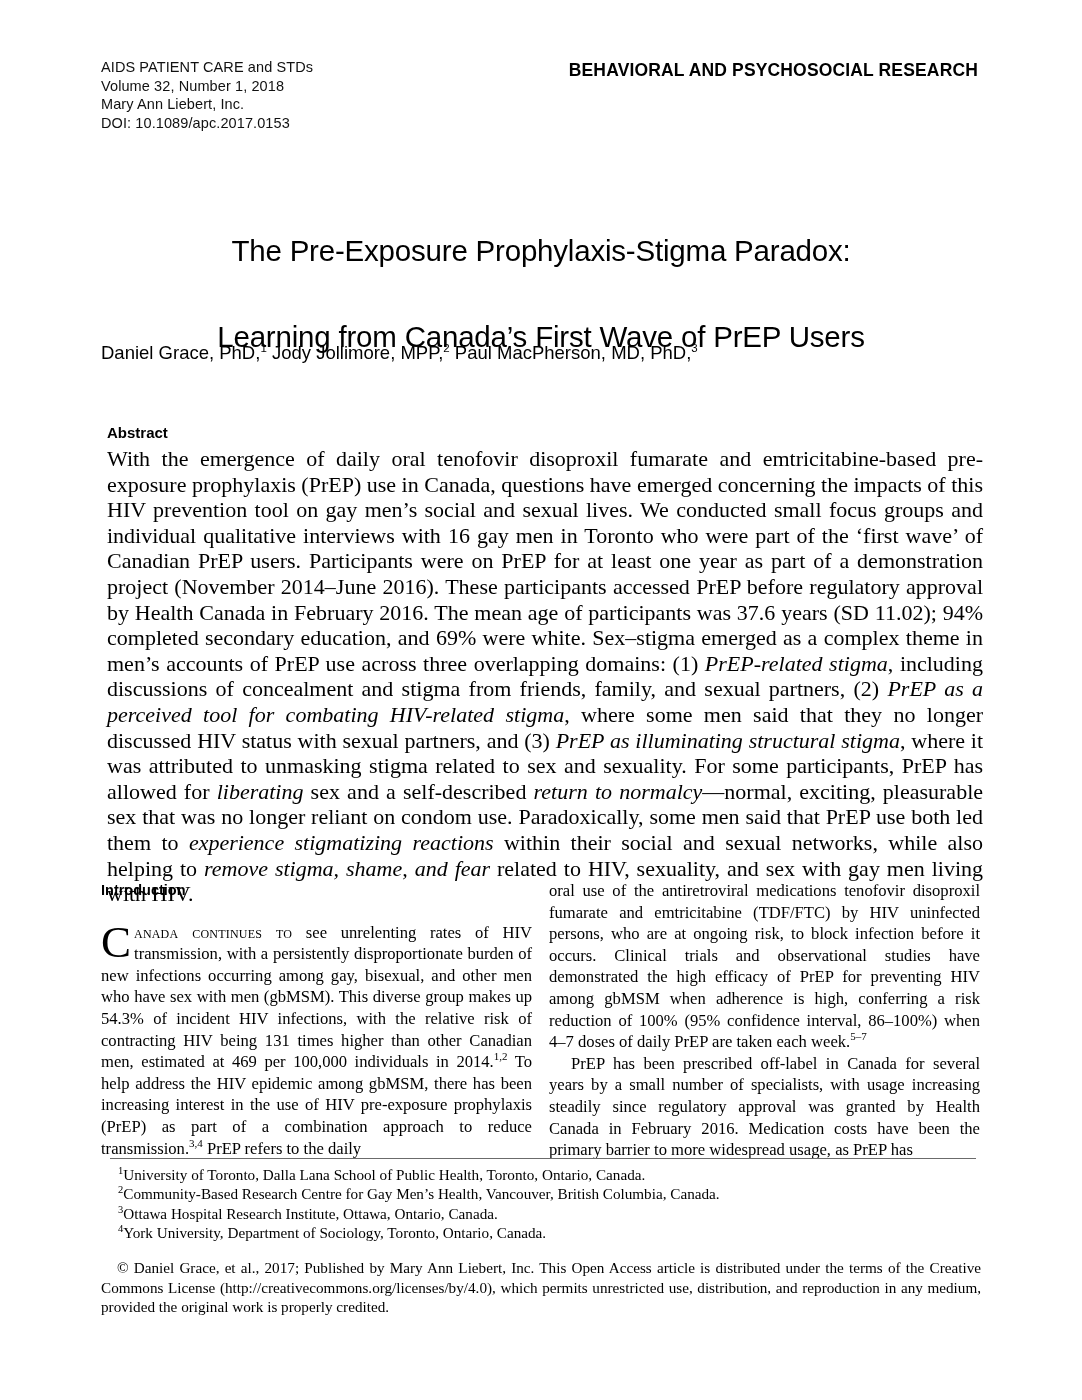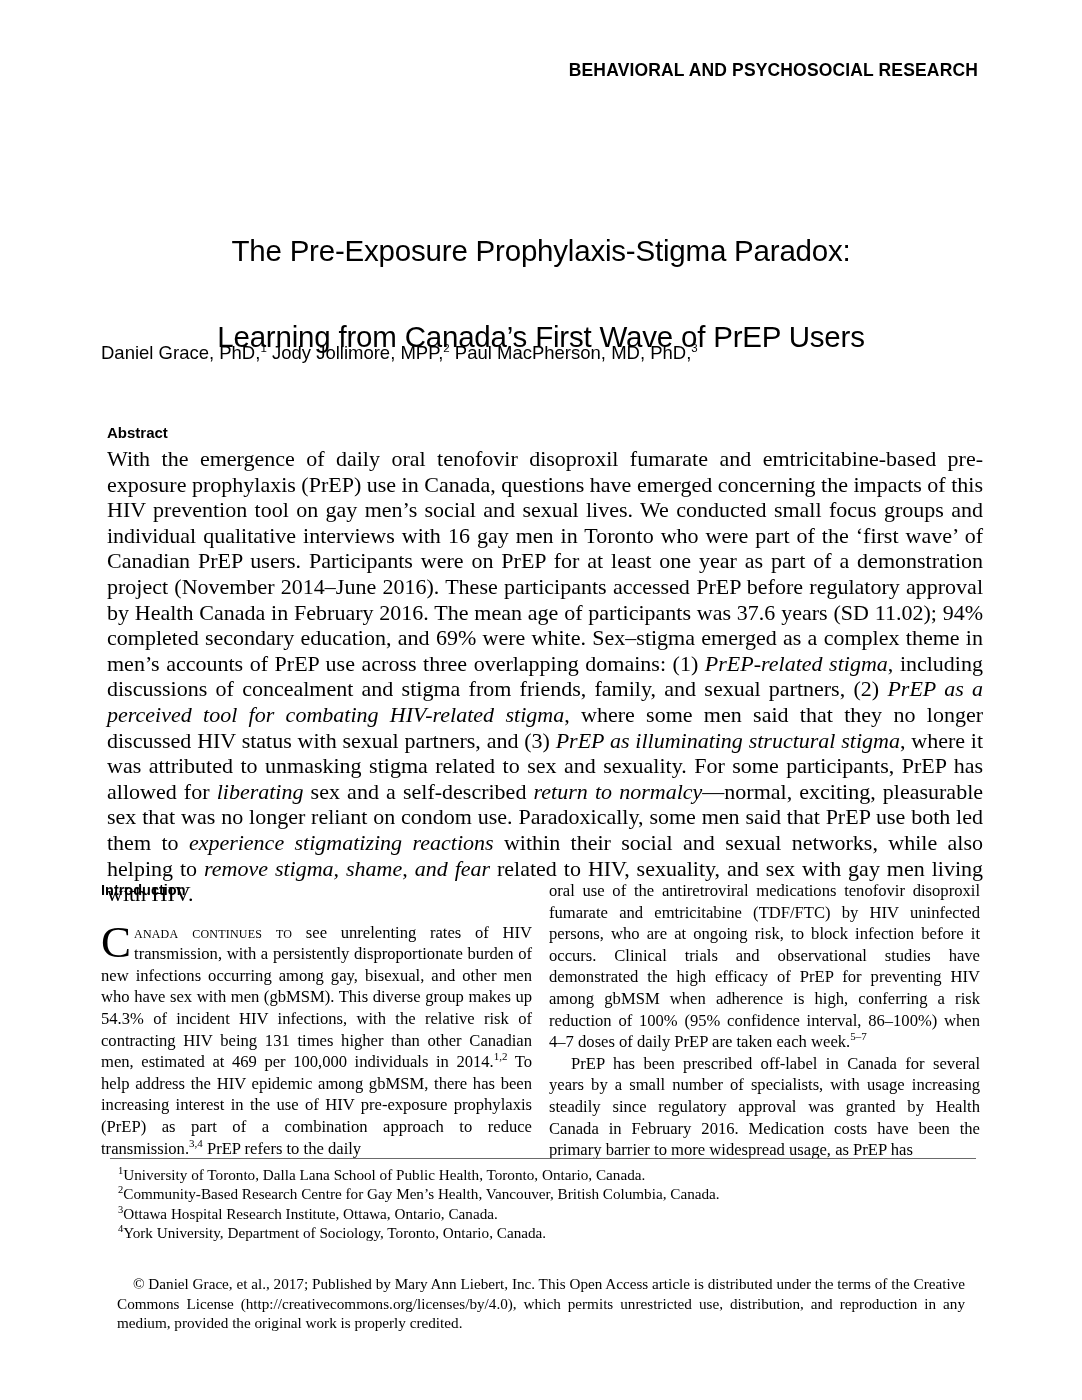--- a/index.html
+++ b/index.html
@@ -182,38 +182,44 @@
     position: absolute;
     left: 101px;
     top: 1258px;
     width: 880px;
     font-family: "Liberation Serif", serif;
     font-size: 15.2px;
     line-height: 19.6px;
     text-align: justify;
     text-justify: inter-word;
   }
-  .copyright p { margin: 16px; text-indent: 16px; }
+  .copyright p { margin: 0; text-indent: 16px; }
 
   .page-number {
     position: absolute;
     left: 0;
     top: 1322px;
     width: 1082px;
     text-align: center;
     font-family: "Liberation Sans", sans-serif;
     font-weight: bold;
     font-size: 16px;
   }
 </style>
 </head>
 <body>
 
 <div class="page">
 
+  <div class="masthead">
+    <div>AIDS PATIENT CARE and STDs</div>
+    <div>Volume 32, Number 1, 2018</div>
+    <div>Mary Ann Liebert, Inc.</div>
+    <div>DOI: 10.1089/apc.2017.0153</div>
+  </div>
 
   <div class="section-head-right">BEHAVIORAL AND PSYCHOSOCIAL RESEARCH</div>
 
   <div class="title">
     <div>The Pre-Exposure Prophylaxis-Stigma Paradox:</div>
     <div>Learning from Canada’s First Wave of PrEP Users</div>
   </div>
 
   <div class="authors">
     <div id="author-line-1"><span>Daniel Grace, PhD,</span><sup>1</sup><span> Jody Jollimore, MPP,</span><sup>2</sup><span> Paul MacPherson, MD, PhD,</span><sup>3</sup></div>

